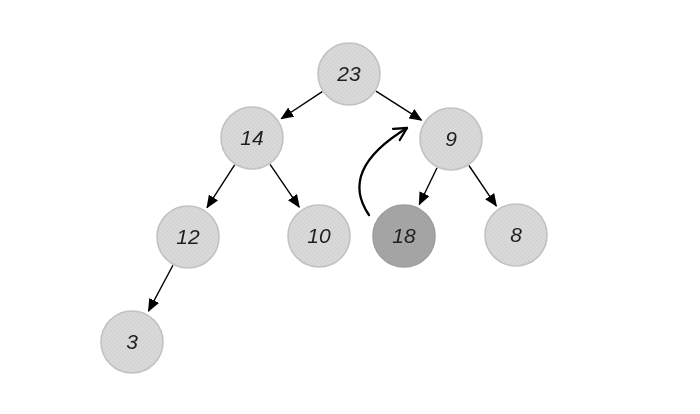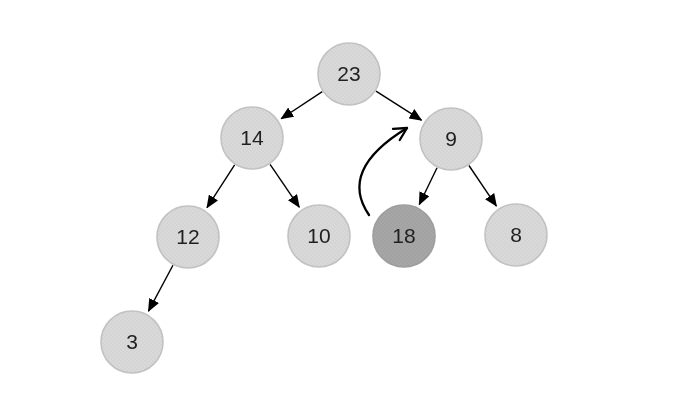--- a/index.html
+++ b/index.html
@@ -9,20 +9,21 @@
     height: 414px;
     background: #ffffff;
     overflow: hidden;
     font-family: "Liberation Sans", sans-serif;
   }
   .stage {
     position: relative;
     width: 612px;
     height: 414px;
     background: #ffffff;
+    font-style: italic;
   }
   svg { display: block; }
   .node-label {
     font-family: "Liberation Sans", sans-serif;
     font-size: 21px;
     fill: #1f1f1f;
   }
 </style>
 </head>
 <body>

